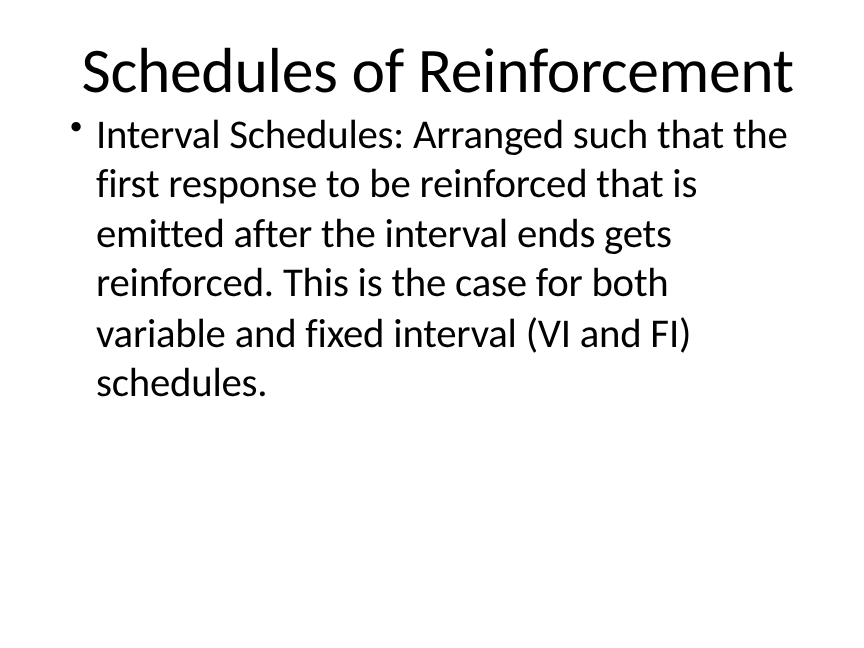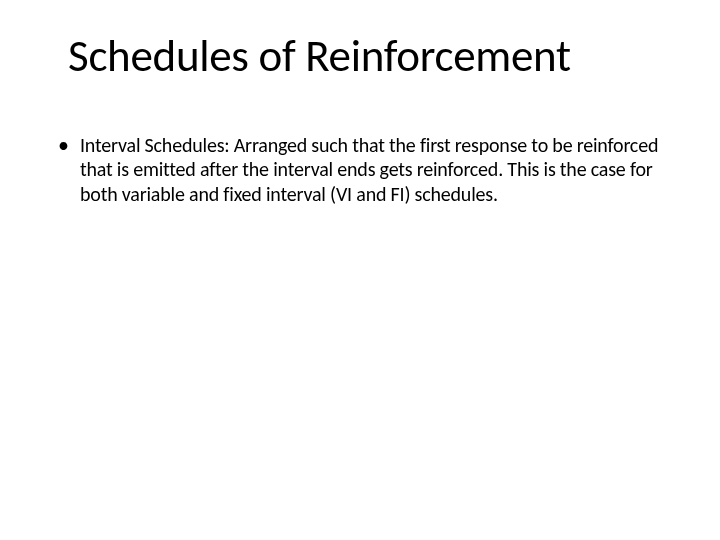--- a/index.html
+++ b/index.html
@@ -14,28 +14,27 @@
       font-family: Calibri, "Segoe UI", Arial, sans-serif;
       color: #000000;
       overflow: hidden;
     }
     .slide {
       width: 100%;
       height: 100%;
       padding: 28px 52px 40px 52px;
     }
     .title {
-      font-size: 45px;
+      font-size: 53px;
       font-weight: 400;
-      margin-bottom: 50px;
       margin-left: 16px;
       letter-spacing: -0.3px;
     }
     .content {
-      font-size: 20px;
+      font-size: 34px;
       line-height: 1.22;
       letter-spacing: -0.2px;
     }
     .bullet {
       position: relative;
       padding-left: 28px;
       margin-bottom: 2px;
     }
     .bullet::before {
       content: "•";

